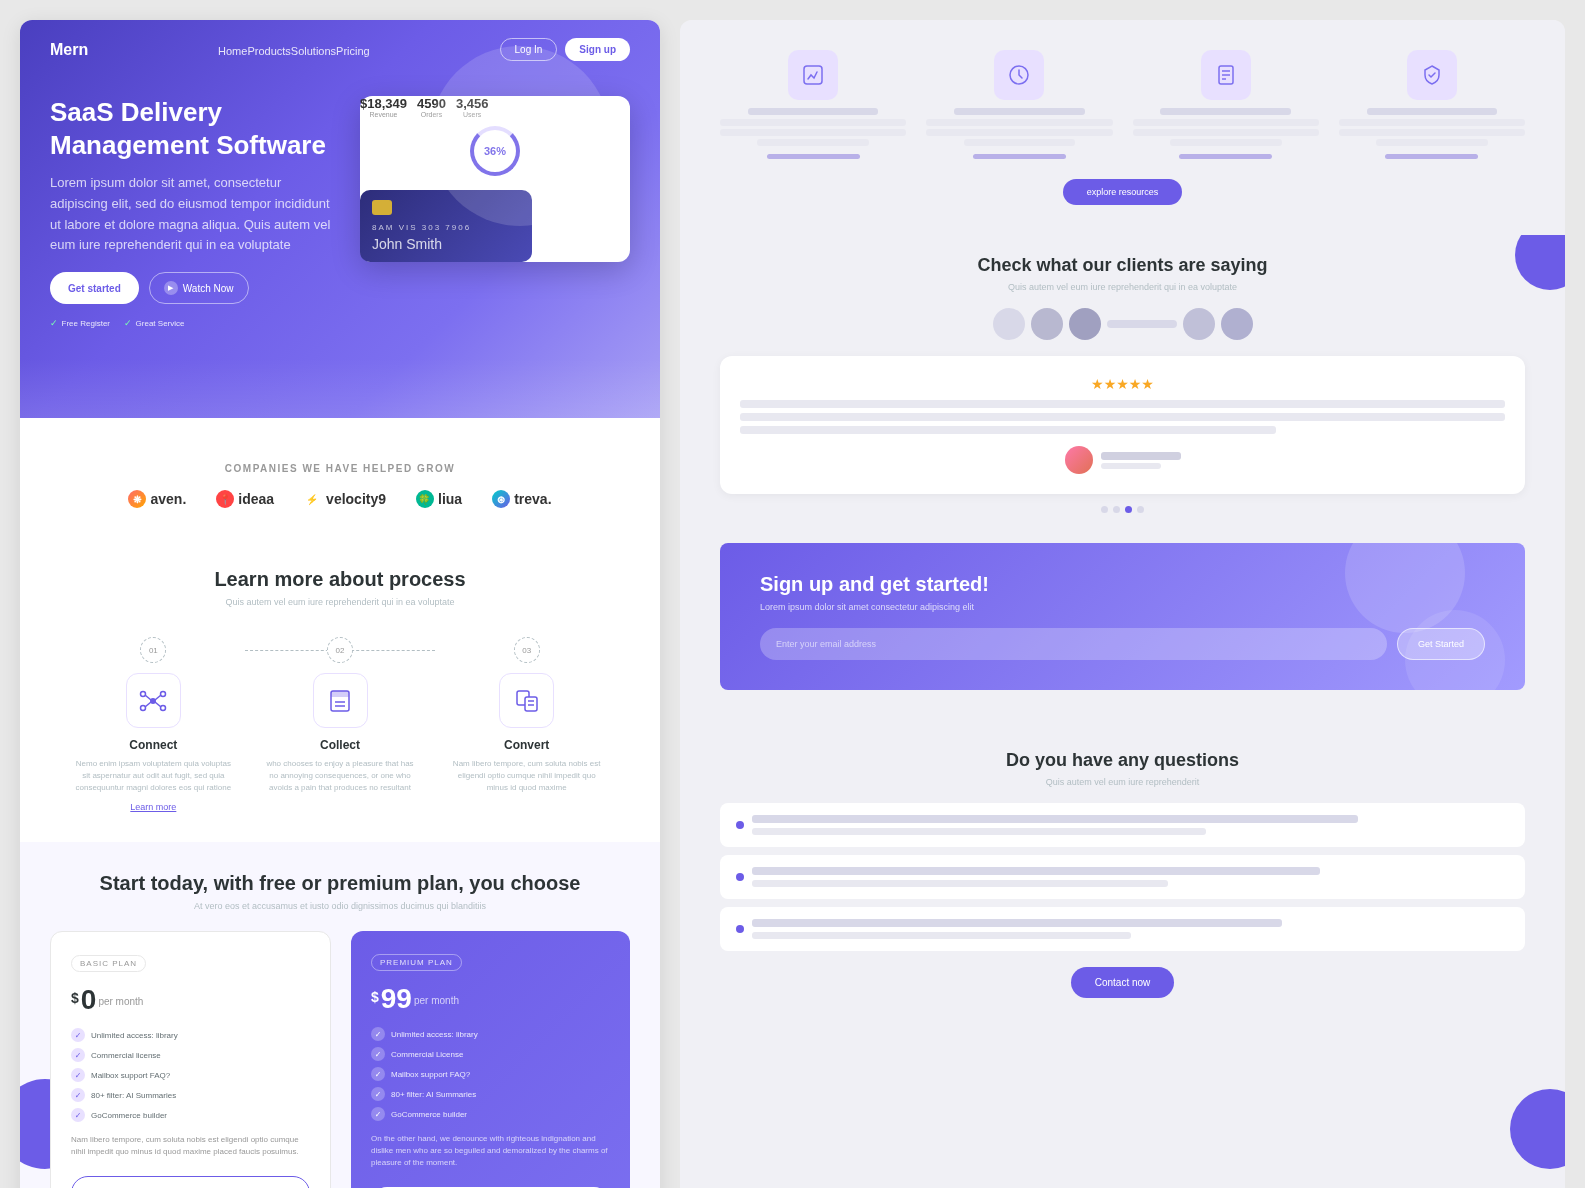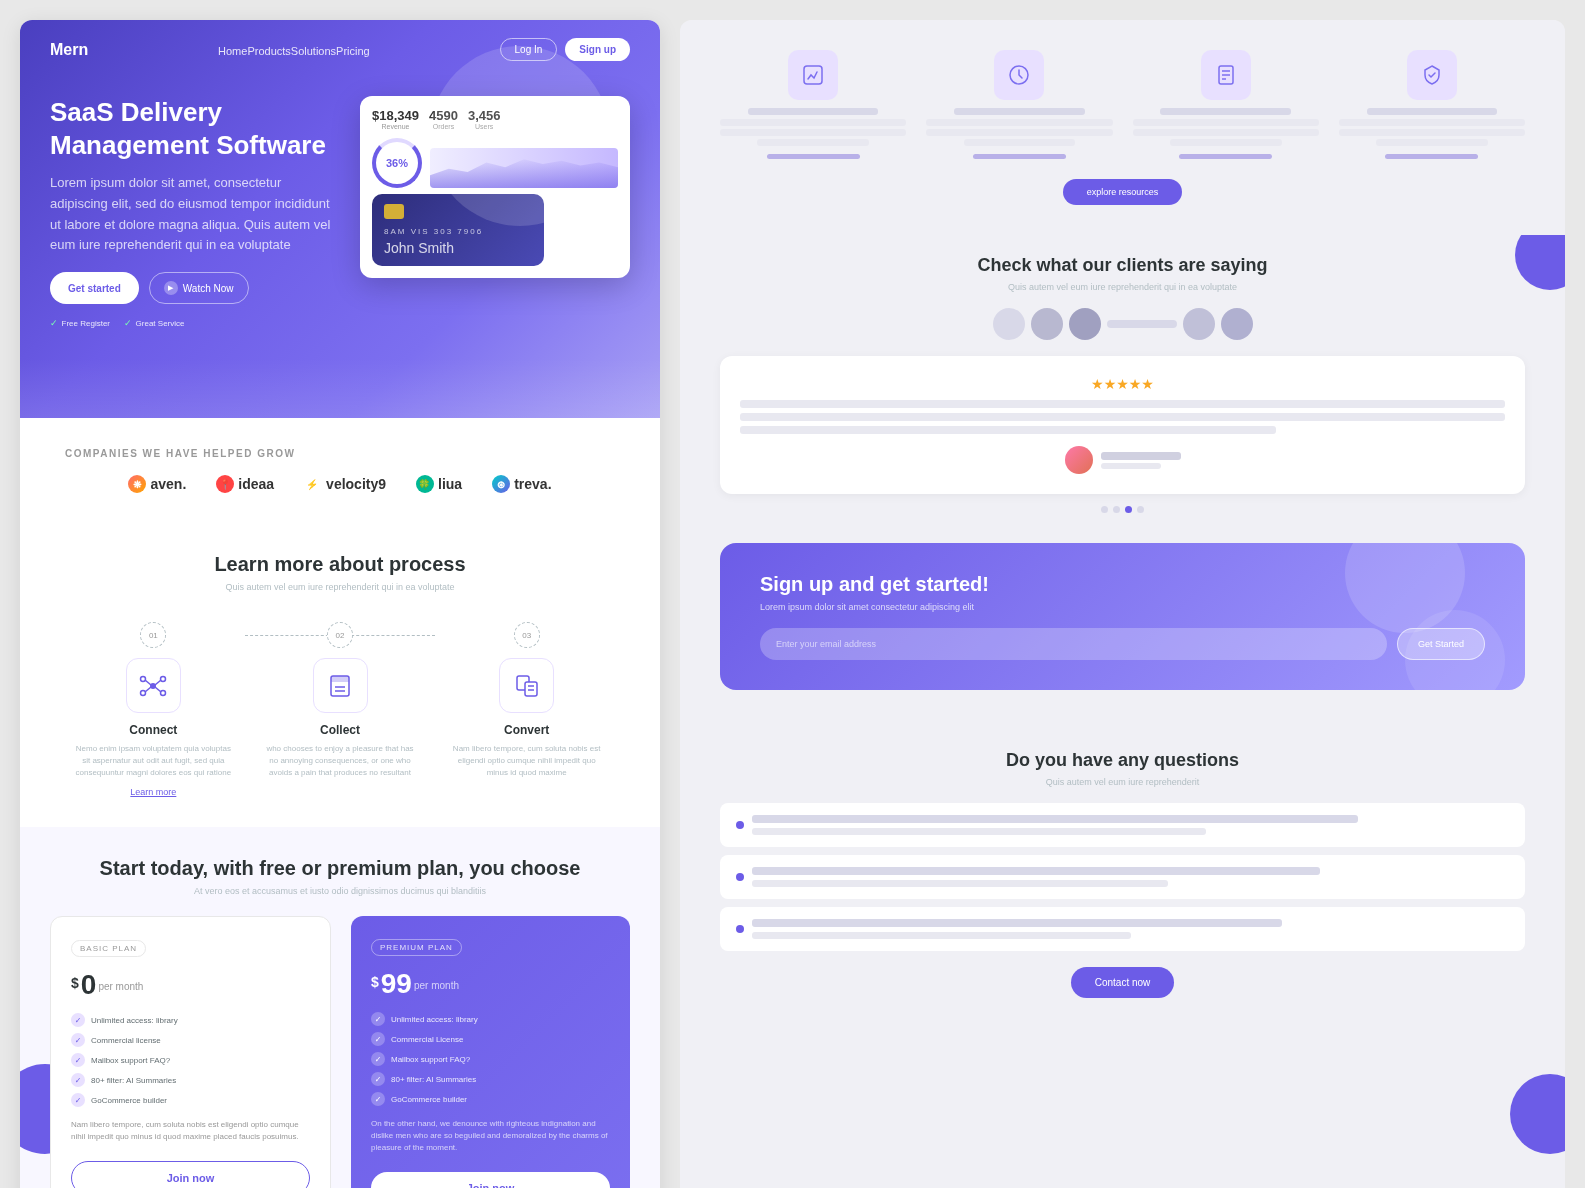--- a/index.html
+++ b/index.html
@@ -156,21 +156,20 @@
     }
     
     .hero-dashboard {
       width: 270px;
       flex-shrink: 0;
       position: relative;
     }
     .dashboard-card {
       background: #fff;
       border-radius: 12px;
-      padding: 12px;
       margin-top: 10px;
       box-shadow: 0 8px 30px rgba(0,0,0,0.2);
     }
     .dash-circle {
       width: 180px;
       height: 180px;
       background: rgba(255,255,255,0.15);
       border-radius: 50%;
       position: absolute;
       top: -40px;
@@ -188,23 +187,24 @@
       font-size: 13px;
       font-weight: 700;
       color: #333;
     }
     .dash-stat-label {
       font-size: 7px;
       color: #999;
     }
     .dash-gauge-container {
       display: flex;
-      align-items: flex-end;
+      align-items: center;
       gap: 8px;
       margin-bottom: 6px;
+      flex-direction: column;
     }
     .gauge-circle {
       width: 50px;
       height: 50px;
       border-radius: 50%;
       border: 4px solid #6c5ce7;
       border-top-color: #e0d9ff;
       display: flex;
       align-items: center;
       justify-content: center;
@@ -257,22 +257,23 @@
     
     .hero-wave {
       width: 100%;
       height: 60px;
       background: linear-gradient(180deg, transparent 0%, rgba(255,255,255,0.1) 100%);
       margin-top: 30px;
     }
     
     .companies-section {
       background: #fff;
-      padding: 30px 45px;
-      text-align: left;
+      padding: 30px 25px;
+      text-align: center;
+      margin-top: 15px;
     }
     .section-label {
       font-size: 10px;
       color: #999;
       letter-spacing: 1.5px;
       text-transform: uppercase;
       margin-bottom: 16px;
       font-weight: 600;
     }
     .companies-list {
@@ -658,21 +659,21 @@
       width: 7px;
       height: 7px;
       border-radius: 50%;
       background: #d8d8e8;
     }
     .dot.active { background: #6c5ce7; }
     
     .cta-section {
       background: linear-gradient(135deg, #6c5ce7, #a29bfe);
       margin: 0 20px;
-      border-radius: 16px;
+      border-radius: 8px;
       padding: 30px 40px;
       position: relative;
       overflow: hidden;
       margin-bottom: 20px;
     }
     .cta-bg-circle1 {
       position: absolute;
       width: 120px;
       height: 120px;
       border-radius: 50%;

